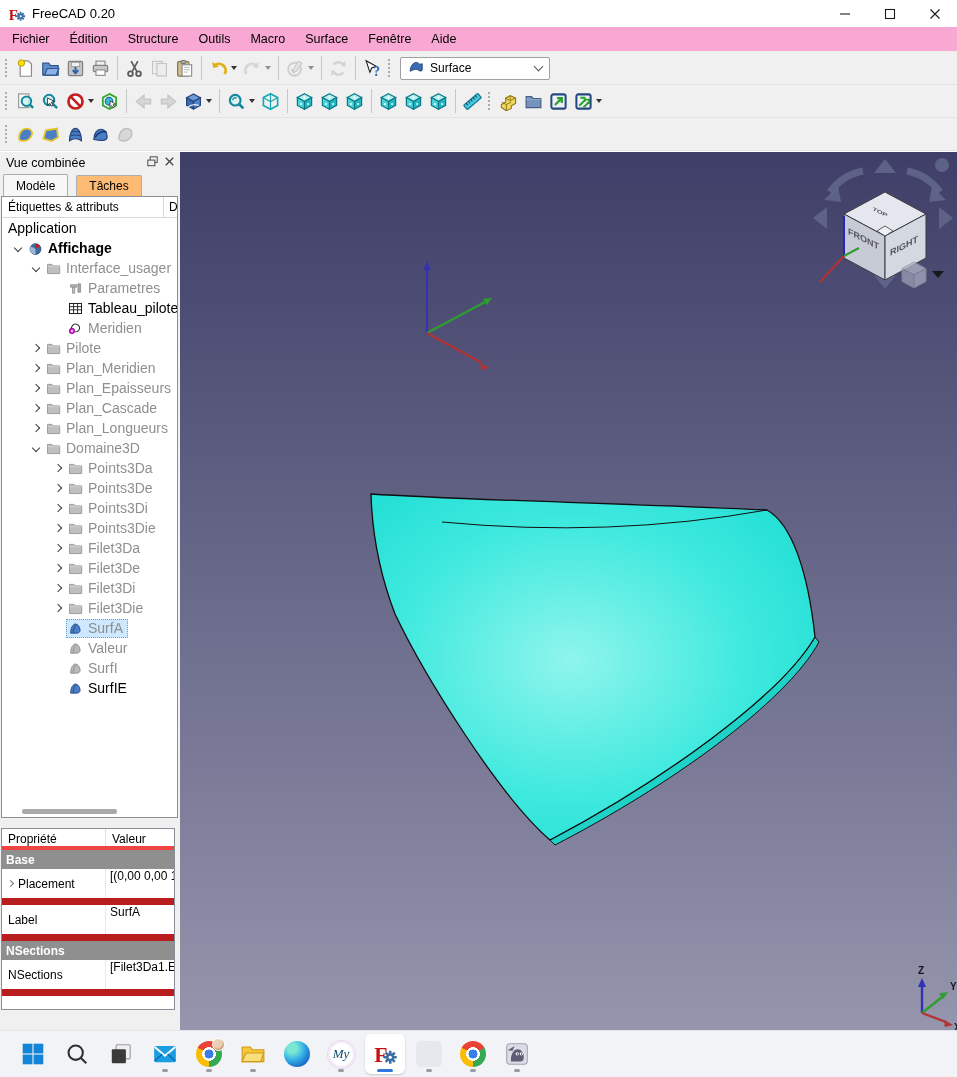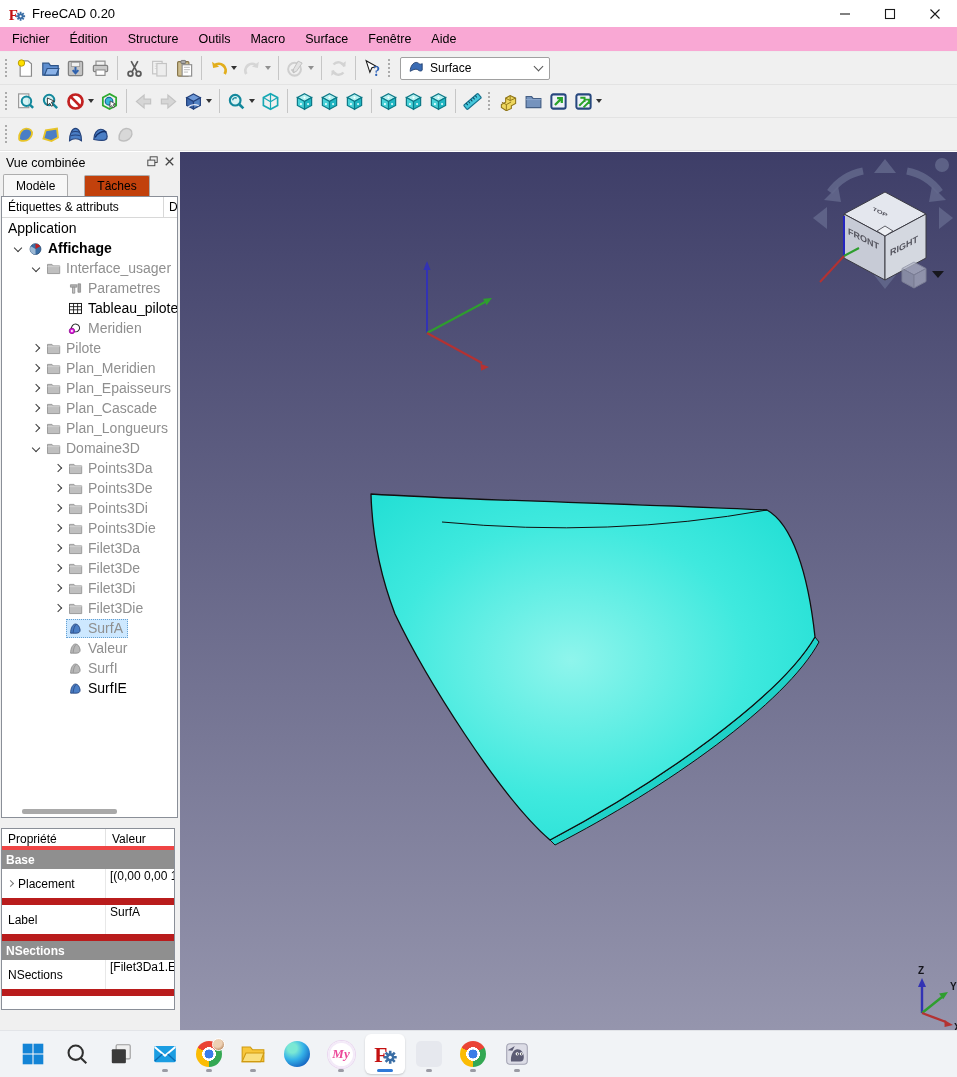--- a/index.html
+++ b/index.html
@@ -30,22 +30,22 @@
   .tgrip{width:5px;height:22px;margin:0 4px 0 2px;background-image:radial-gradient(#ababab 34%,transparent 36%);background-size:4px 4px;background-position:0 1px}
   .wbcombo{display:flex;align-items:center;width:150px;height:23px;background:#fff;border:1px solid #a0a0a0;border-radius:2px;padding:0 7px;gap:6px;margin-left:4px}
   .wbcombo svg{width:16px;height:16px}
   .combo-arrow{width:7px;height:7px;border-right:1.4px solid #555;border-bottom:1.4px solid #555;transform:rotate(45deg);margin-left:auto;margin-top:-4px}
 
   
   .dock{position:absolute;left:0;top:152px;width:180px;height:878px;background:#f0f0f0}
   .dock-title{height:22px;display:flex;align-items:center;padding-left:6px;background:#f0f0f0;font-size:12.5px}
   .dock-title-btns{margin-left:auto;display:flex;gap:2px;padding-right:3px}
   .dock-title-btns svg{width:15px;height:15px}
-  .tabsrow{height:22px;display:flex;align-items:flex-end;padding-left:3px;gap:16px}
-  .tab{padding:3px 12px 3px;border:1px solid #adadad;border-bottom:none;border-radius:2px 2px 0 0;background:#c2410c;font-size:12px}
+  .tabsrow{height:22px;display:flex;align-items:flex-end;padding-left:3px;gap:8px}
+  .tab{padding:3px 12px 3px;border:1px solid #adadad;border-bottom:none;border-radius:2px 2px 0 0;background:#fdba74;font-size:12px}
   .tab.active{background:#f7f7f7;padding-top:4px}
   .treebox{position:absolute;left:1px;top:44px;width:177px;height:622px;background:#fff;border:1px solid #8a8f98;overflow:hidden}
   .tree-header{height:21px;display:flex;align-items:center;border-bottom:1px solid #d8d8d8;padding-left:6px;white-space:nowrap;overflow:hidden}
   .tree-header .col2{margin-left:auto;border-left:1px solid #d8d8d8;padding:3px 0 3px 5px;width:14px}
   .trow{height:20px;display:flex;align-items:center;white-space:nowrap}
   .tpad{display:inline-block;height:1px;flex:none}
   .texp{width:16px;display:flex;align-items:center;justify-content:center;flex:none}
   .chev{display:inline-block;width:6px;height:6px;border-right:1.5px solid #3c3c3c;border-bottom:1.5px solid #3c3c3c}
   .chev.closed{transform:rotate(-45deg)}
   .chev.open{transform:rotate(45deg)}
@@ -79,21 +79,21 @@
   .tb-item.active{background:#fff;box-shadow:0 1px 2px rgba(0,0,0,.18)}
   .tb-item .tbicon{display:flex}
   .tb-item svg{width:26px;height:26px;display:block}
   .tb-item.run::after{content:"";position:absolute;bottom:2px;left:50%;transform:translateX(-50%);width:6px;height:3px;border-radius:2px;background:#9b9ba4}
   .tb-item.active::after{content:"";position:absolute;bottom:2px;left:50%;transform:translateX(-50%);width:16px;height:3px;border-radius:2px;background:#2f7ad8}
   .chrome-ball{position:relative;width:26px;height:26px;border-radius:50%;background:
     radial-gradient(circle at 50% 50%, #3a7de8 0 24%, #fff 25% 37%, rgba(0,0,0,0) 38%),
     conic-gradient(from -60deg, #ea4335 0 120deg, #34a853 120deg 240deg, #fbbc05 240deg 360deg)}
   .avatar-dot{position:absolute;right:-3px;top:-3px;width:13px;height:13px;border-radius:50%;background:radial-gradient(circle at 40% 35%,#ecd0b4 0 45%,#b98860 80%);border:1px solid #fff}
   .edge-ball{width:26px;height:26px;border-radius:50%;background:radial-gradient(circle at 32% 28%,#7ae8d4 0 18%,#35b2e8 45%,#1767c2 78%,#0c3d8e 100%)}
-  .my-ball{width:27px;height:27px;border-radius:50%;background:#fff;color:#ec4899;font-style:italic;font-weight:bold;font-size:13px;font-family:"Liberation Serif",serif;display:flex;align-items:center;justify-content:center;box-shadow:inset 0 0 0 2px #f3eaf8,0 0 0 1px #ead8f0}
+  .my-ball{width:27px;height:27px;border-radius:50%;background:#fff;color:#0c4a6e;font-style:italic;font-weight:normal;font-size:13px;font-family:"Liberation Serif",serif;display:flex;align-items:center;justify-content:center;box-shadow:inset 0 0 0 2px #f3eaf8,0 0 0 1px #ead8f0}
   .ghost-ico{width:26px;height:26px;border-radius:5px;background:#e6e8ee}
 </style>
 </head>
 <body>
 
 <div class="titlebar">
   <span class="app-icon">
       <svg viewBox="0 0 24 24">
         <text x="1" y="20" font-size="20" font-weight="bold" fill="#c41111" font-family="Liberation Serif,serif">F</text>
         <g stroke="#3a6ea5" stroke-width="2.4">

